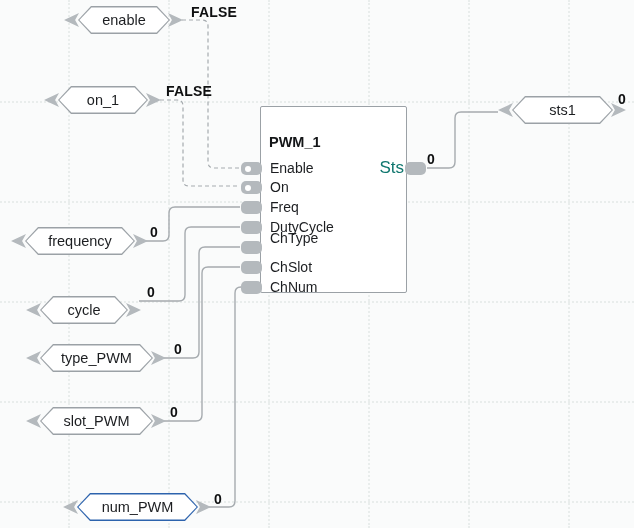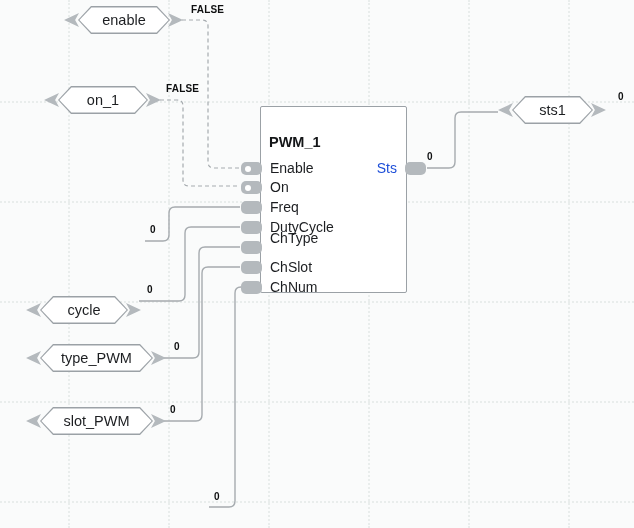--- a/index.html
+++ b/index.html
@@ -30,41 +30,41 @@
   .arr-l{left:-14px;clip-path:polygon(0 50%,100% 0,74% 50%,100% 100%);}
   .arr-r{right:-13px;clip-path:polygon(100% 50%,0 0,26% 50%,0 100%);}
   
   .t-enable   {left:78px; top:6px;  width:92px;}
   .t-on1      {left:58px; top:86px; width:90px;}
   .t-frequency{left:25px; top:227px;width:110px;}
   .t-cycle    {left:40px; top:296px;width:88px;}
   .t-type     {left:40px; top:344px;width:113px;}
   .t-slot     {left:40px; top:407px;width:113px;}
   .t-num      {left:77px; top:493px;width:121px;}
-  .t-sts1     {left:512px;top:96px; width:81px;}
+  .t-sts1     {left:512px;top:96px; width:81px;padding-left:20px;}
   
-  .val{position:absolute;z-index:2;font-size:10px;font-weight:bold;color:#0e0f10;letter-spacing:.2px;}
+  .val{position:absolute;z-index:2;font-size:14px;font-weight:bold;color:#0e0f10;letter-spacing:.2px;}
   .v-enable{left:191px;top:4px;}
   .v-on1   {left:166px;top:83px;}
   .v-freq  {left:150px;top:224px;}
   .v-cycle {left:147px;top:284px;}
   .v-type  {left:174px;top:341px;}
   .v-slot  {left:170px;top:404px;}
   .v-num   {left:214px;top:491px;}
   .v-sts   {left:427px;top:151px;}
   .v-sts1  {left:618px;top:91px;}
   
   #fblock{position:absolute;left:260px;top:106px;width:147px;height:187px;z-index:3;
     background:#ffffff;border:1.3px solid #9ba1a6;border-radius:2px;box-sizing:border-box;}
   #fblock .hdr{position:absolute;left:0;top:0;right:0;height:22px;background:#babec1;
     display:flex;align-items:center;padding-left:8px;box-sizing:border-box;
     font-size:14px;color:#43484d;}
   #fblock .iname{position:absolute;left:8px;top:27px;font-size:14.5px;font-weight:bold;color:#141618;}
   #fblock .inrow{position:absolute;left:9px;height:18px;line-height:18px;font-size:14px;color:#1c1e21;}
-  #fblock .outrow{position:absolute;right:9px;height:18px;line-height:18px;font-size:14px;color:#1d4ed8;}
+  #fblock .outrow{position:absolute;right:2px;height:18px;line-height:18px;font-size:17px;color:#0f766e;}
   .r0{top:52px}.r1{top:71px}.r2{top:91px}.r3{top:111px}.r4{top:122px}.r5{top:151px}.r6{top:171px}
   .pin{position:absolute;width:21px;height:13px;background:#b4b9bd;border-radius:5px;z-index:3;}
   .pin-in{left:-20px;}
   .pin-out{right:-20px;}
   .p0{top:55px}.p1{top:74px}.p2{top:94px}.p3{top:114px}.p4{top:134px}.p5{top:154px}.p6{top:174px}
   .pin.bool::after{content:'';position:absolute;left:4px;top:3.5px;width:6px;height:6px;
     border-radius:50%;background:#ffffff;}
 </style>
 </head>
 <body>
@@ -113,20 +113,27 @@
   </div>
 
   <div class="vtag t-on1">
     <span class="arr arr-l"></span>
     <div class="hexb"></div>
     <div class="hexf"></div>
     <div class="lbl">on_1</div>
     <span class="arr arr-r"></span>
   </div>
 
+  <div class="vtag t-frequency">
+    <span class="arr arr-l"></span>
+    <div class="hexb"></div>
+    <div class="hexf"></div>
+    <div class="lbl">frequency</div>
+    <span class="arr arr-r"></span>
+  </div>
 
   <div class="vtag t-cycle">
     <span class="arr arr-l"></span>
     <div class="hexb"></div>
     <div class="hexf"></div>
     <div class="lbl">cycle</div>
     <span class="arr arr-r"></span>
   </div>
 
   <div class="vtag t-type">
@@ -138,20 +145,27 @@
   </div>
 
   <div class="vtag t-slot">
     <span class="arr arr-l"></span>
     <div class="hexb"></div>
     <div class="hexf"></div>
     <div class="lbl">slot_PWM</div>
     <span class="arr arr-r"></span>
   </div>
 
+  <div class="vtag t-num selected">
+    <span class="arr arr-l"></span>
+    <div class="hexb"></div>
+    <div class="hexf"></div>
+    <div class="lbl">num_PWM</div>
+    <span class="arr arr-r"></span>
+  </div>
 
   <div class="vtag t-sts1">
     <span class="arr arr-l"></span>
     <div class="hexb"></div>
     <div class="hexf"></div>
     <div class="lbl">sts1</div>
     <span class="arr arr-r"></span>
   </div>
 
   <div id="fblock">

